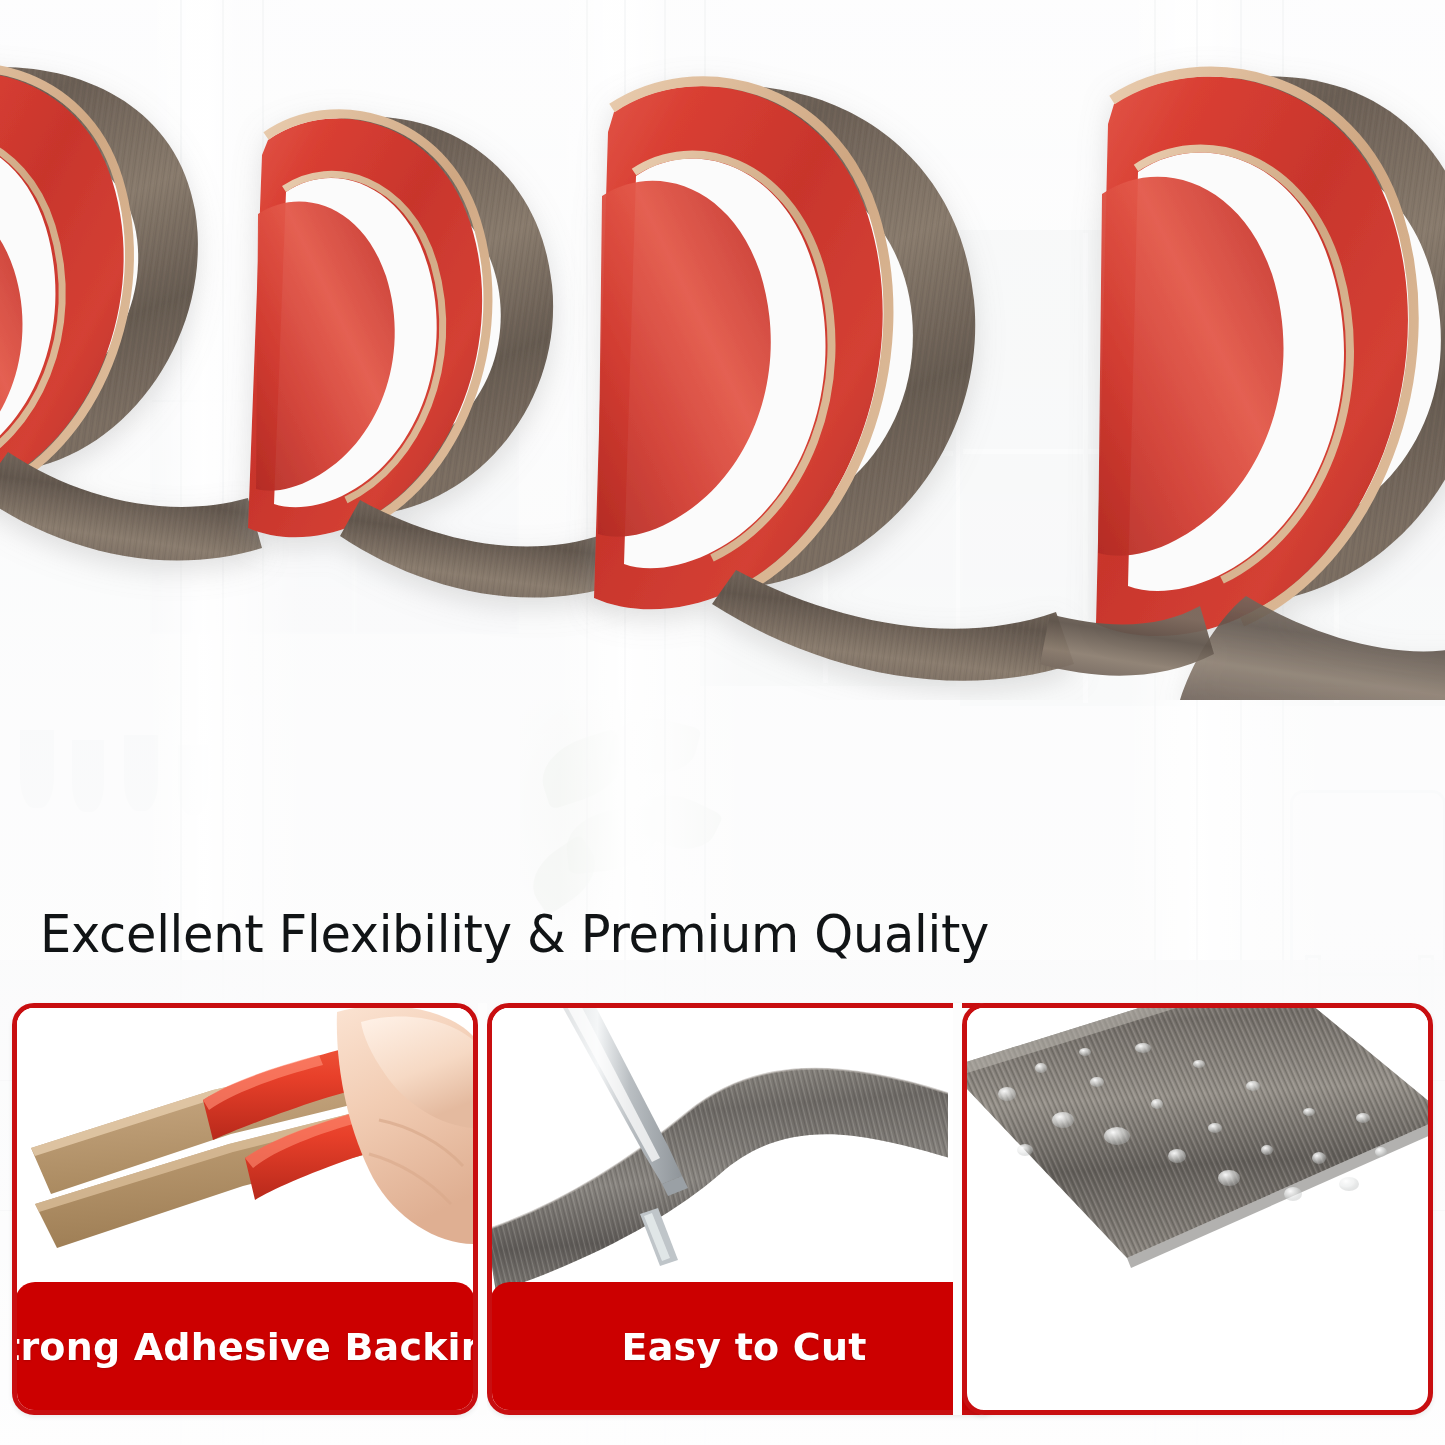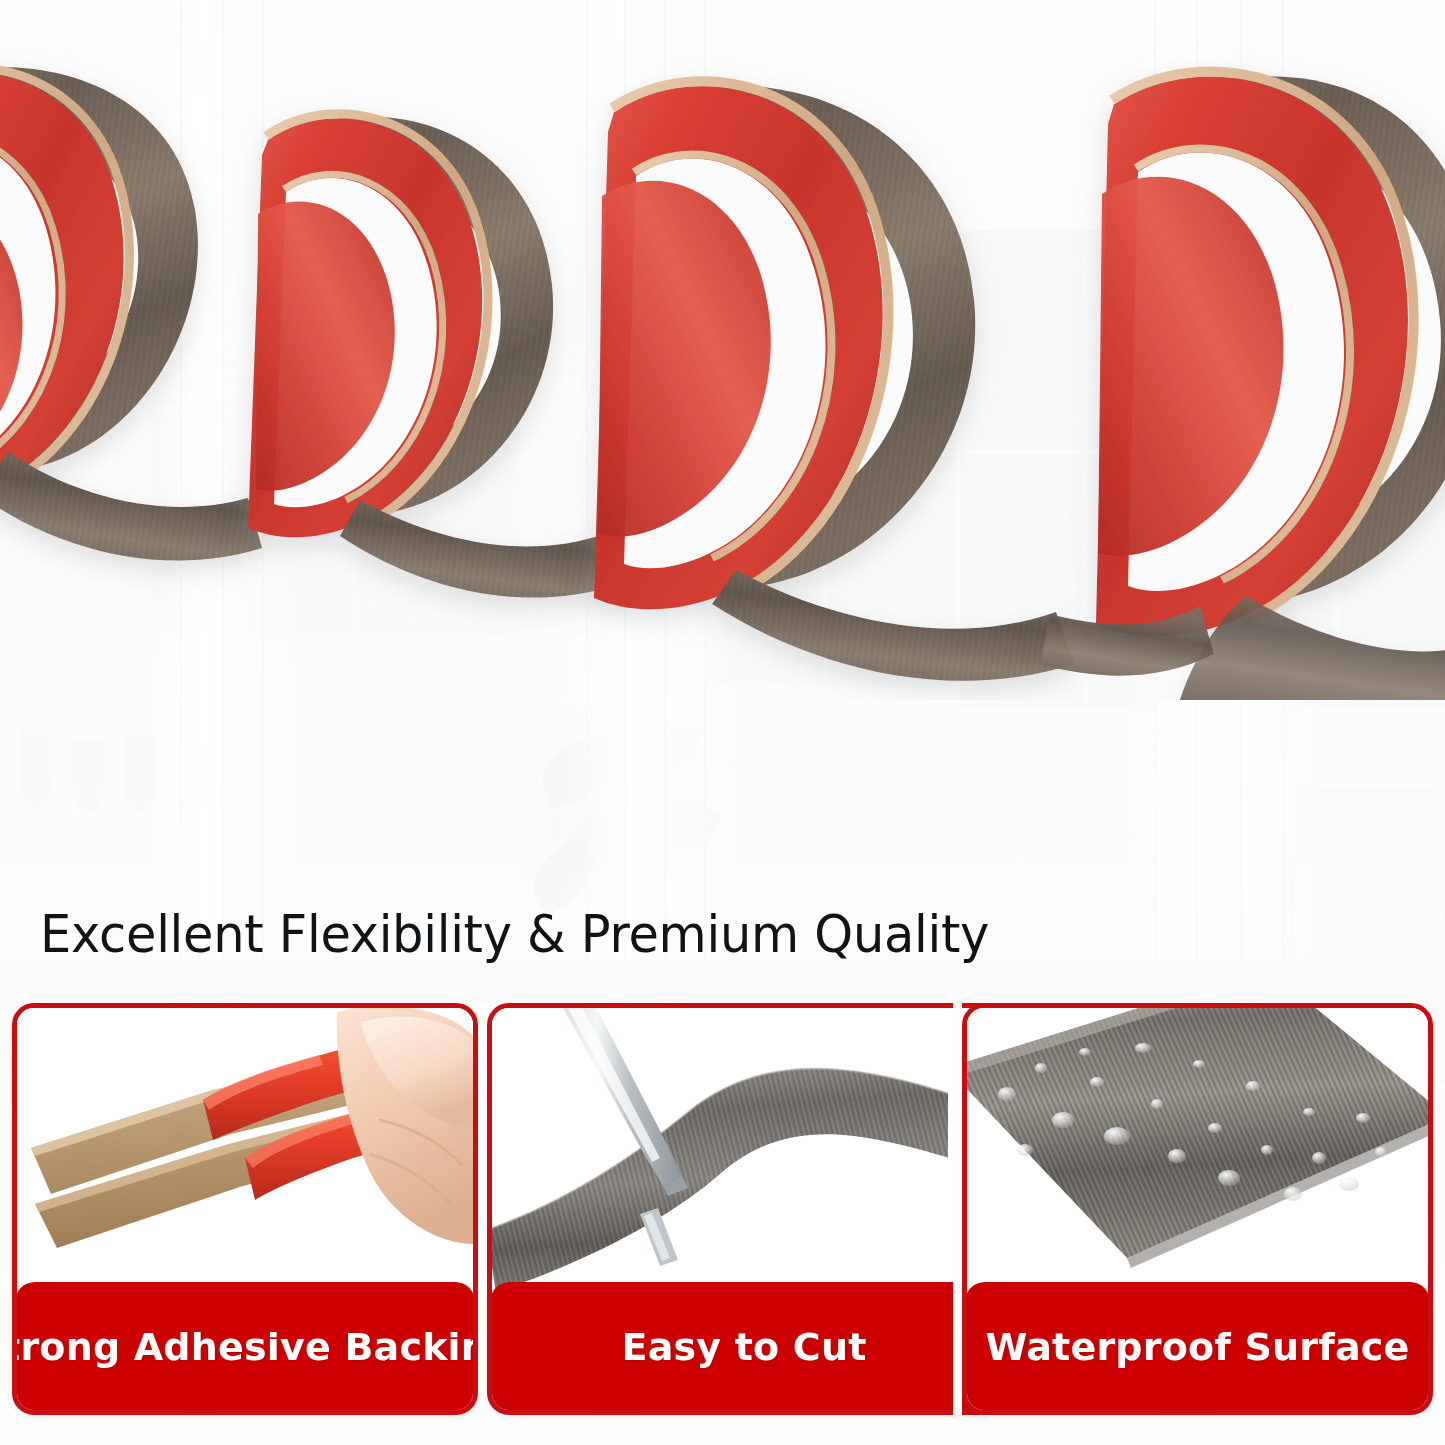--- a/index.html
+++ b/index.html
@@ -438,22 +438,19 @@
             <ellipse cx="414" cy="144" rx="6" ry="5" fill="url(#drop)"></ellipse>
             <ellipse cx="118" cy="44" rx="6" ry="4" fill="url(#drop)"></ellipse>
             <ellipse cx="176" cy="40" rx="8" ry="5" fill="url(#drop)"></ellipse>
             <ellipse cx="232" cy="56" rx="6" ry="4" fill="url(#drop)"></ellipse>
             <ellipse cx="286" cy="78" rx="7" ry="5" fill="url(#drop)"></ellipse>
             <ellipse cx="342" cy="104" rx="6" ry="4" fill="url(#drop)"></ellipse>
             <ellipse cx="396" cy="110" rx="7" ry="5" fill="url(#drop)"></ellipse>
           </g>
         </svg>
       </div>
-      <div class="card-caption">
-        <span class="cap-text">Waterproof Surface</span>
-      </div>
     </div>
   </div>
 
   <div class="sep sep1"></div>
   <div class="sep sep2"></div>
 
 </div>
 
 </body></html>

